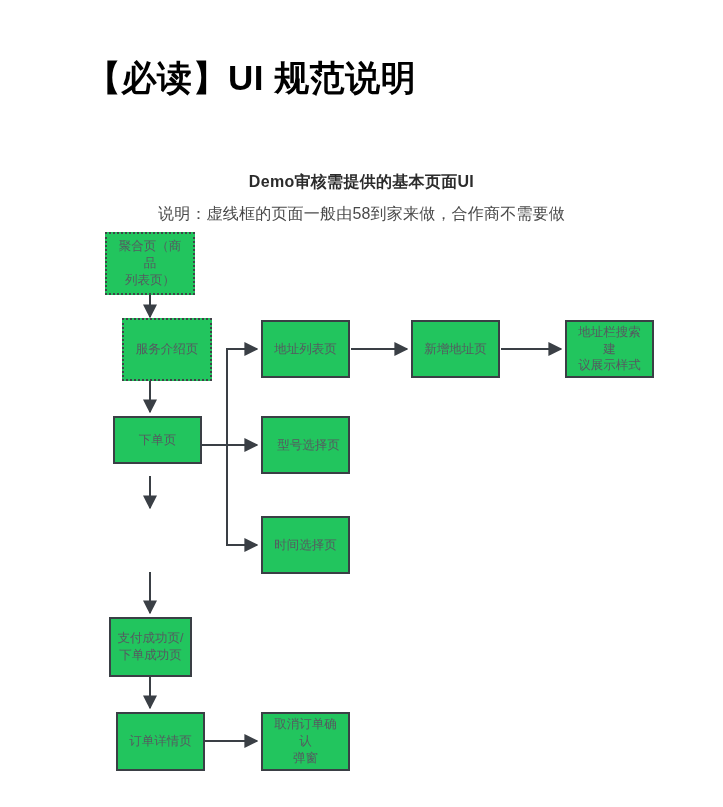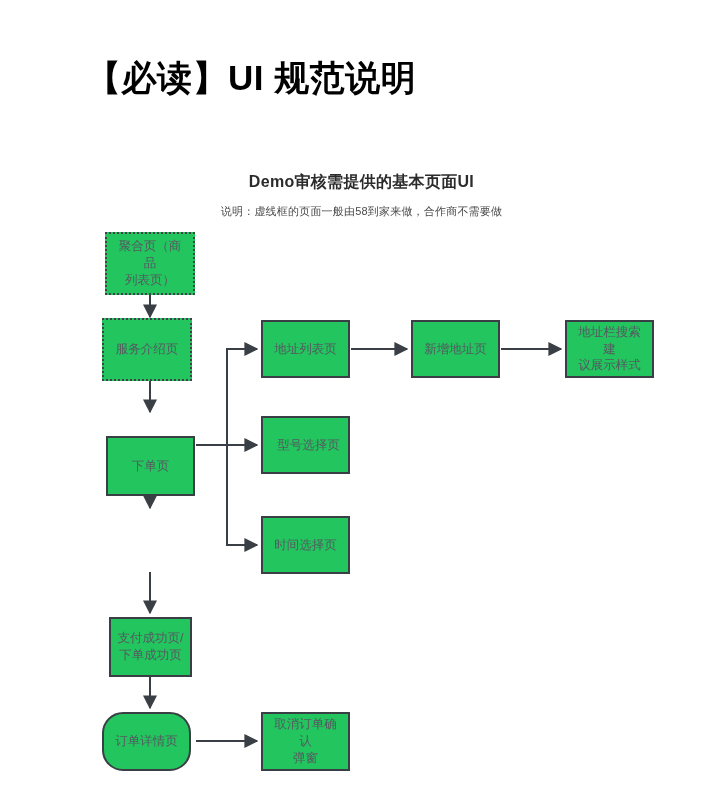--- a/index.html
+++ b/index.html
@@ -44,21 +44,21 @@
     font-weight: bold;
     color: #2b2b2b;
     letter-spacing: 0.3px;
   }
   .diagram-subtitle {
     position: absolute;
     left: 0;
     top: 204px;
     width: 723px;
     text-align: center;
-    font-size: 11px;
+    font-size: 16px;
     color: #4a4a4a;
     letter-spacing: 0.2px;
   }
 
   .node {
     position: absolute;
     box-sizing: border-box;
     background: #22c55e;
     display: flex;
     align-items: center;
@@ -117,41 +117,41 @@
     </g>
   </svg>
 
   <div class="node dashed" style="left:105px; top:232px; width:90px; height:63px;">
     <div>
       <span>聚合页（商品</span>
       <span>列表页）</span>
     </div>
   </div>
 
-  <div class="node dashed" style="left:102px; top:318px; width:90px; height:63px;align-items:center;">
+  <div class="node dashed" style="left:122px; top:318px; width:90px; height:63px;align-items:center;">
     <div>
       <span>服务介绍页</span>
     </div>
   </div>
 
-  <div class="node solid" style="left:106px; top:416px; width:89px; height:60px;margin-top:20px;">
+  <div class="node solid" style="left:113px; top:416px; width:89px; height:48px;">
     <div>
       <span>下单页</span>
     </div>
   </div>
 
 
   <div class="node solid" style="left:109px; top:617px; width:83px; height:60px;">
     <div>
       <span>支付成功页/</span>
       <span>下单成功页</span>
     </div>
   </div>
 
-  <div class="node solid" style="left:102px; top:712px; width:89px; height:59px;border-radius:21px;">
+  <div class="node solid" style="left:116px; top:712px; width:89px; height:59px;">
     <div>
       <span>订单详情页</span>
     </div>
   </div>
 
   <div class="node solid" style="left:261px; top:320px; width:89px; height:58px;">
     <div>
       <span>地址列表页</span>
     </div>
   </div>

